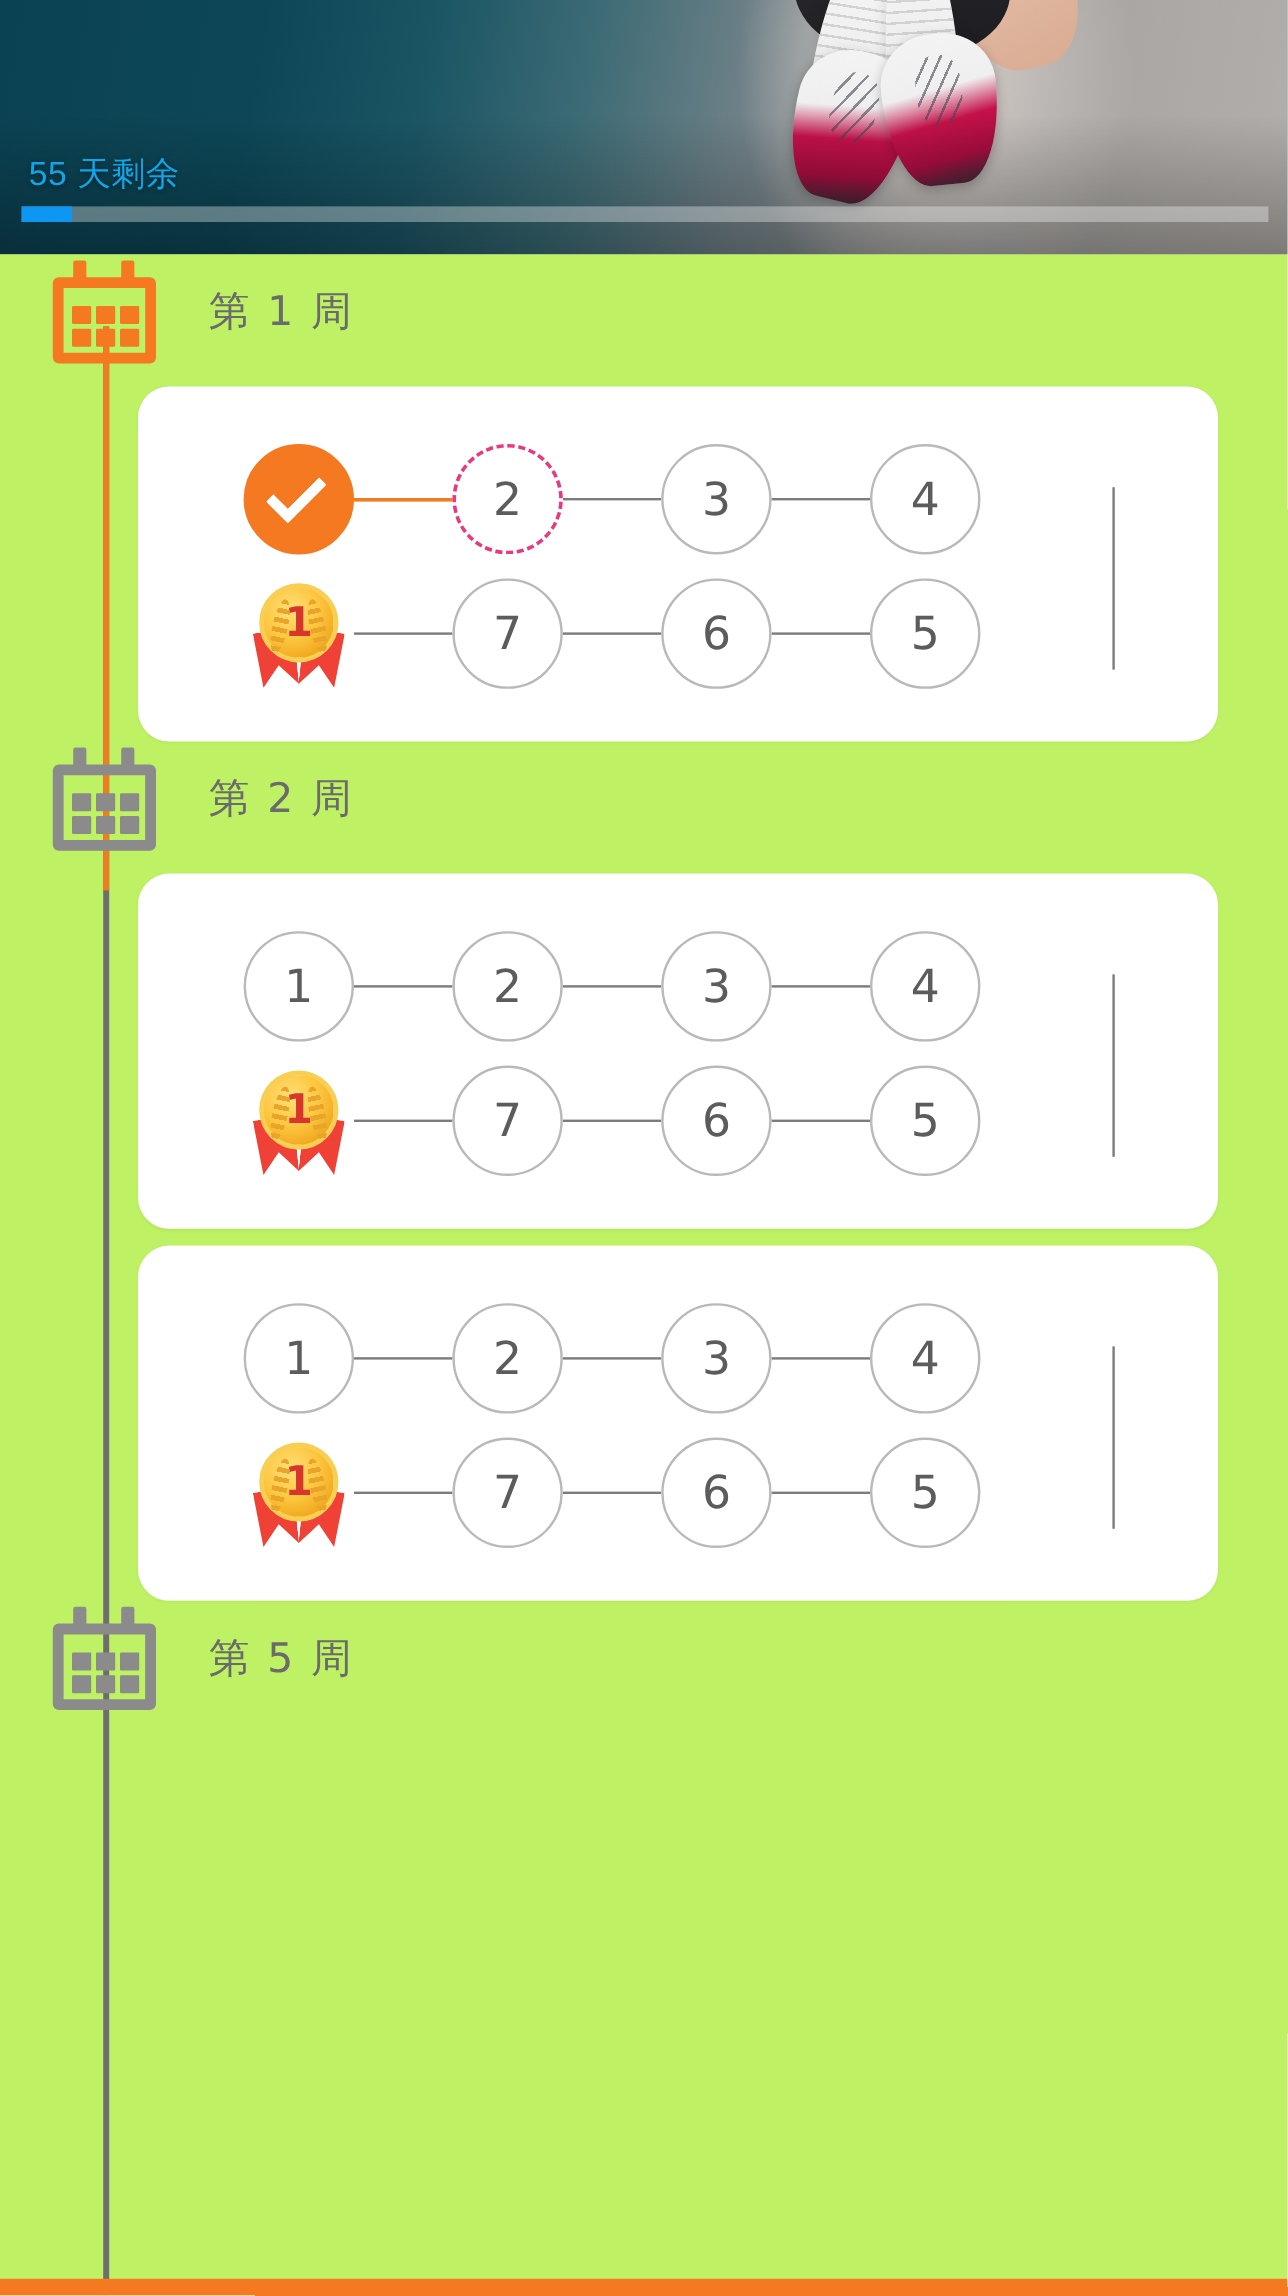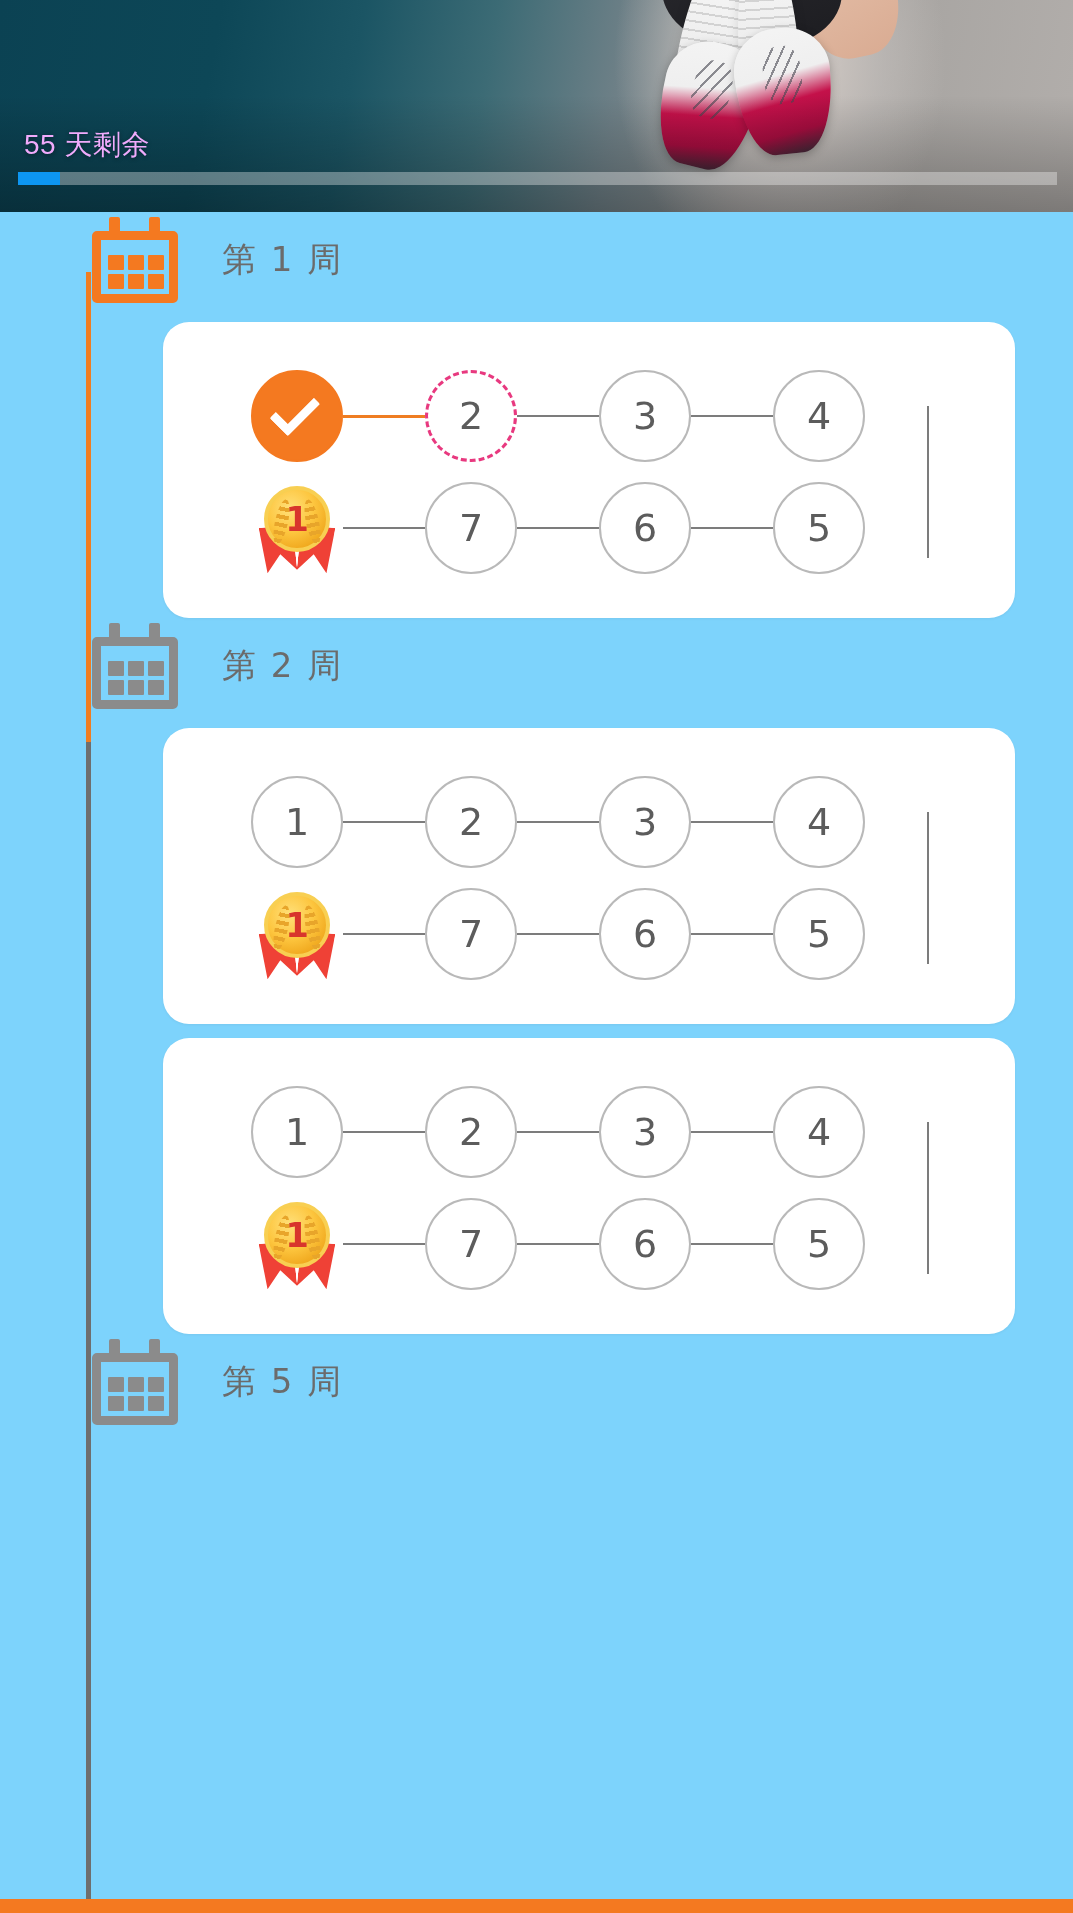--- a/index.html
+++ b/index.html
@@ -93,21 +93,21 @@
   .hero-fade {
     position: absolute;
     inset: 0;
     background: linear-gradient(180deg, rgba(0,0,0,0) 45%, rgba(0,0,0,0.18) 78%, rgba(0,0,0,0.30) 100%);
   }
 
   .hero-title {
     position: absolute;
     left: 24px;
     bottom: 48px;
-    color: #f0abfc;
+    color: #0ea5e9;
     font-size: 28px;
     font-weight: 400;
     letter-spacing: 0.5px;
     text-shadow: 0 1px 4px rgba(0,0,0,0.45);
     z-index: 4;
   }
 
   .progress-track {
     position: absolute;
     left: 18px;
@@ -120,23 +120,22 @@
   .progress-fill {
     height: 100%;
     background: #0d96f2;
   }
 
   
   .body-area {
     position: relative;
     width: 1073px;
     height: 1701px;
-    background: #7dd3fc;
+    background: #bef264;
     overflow: hidden;
-    padding-left: 48px;
   }
 
   .spine {
     position: absolute;
     left: 86px;
     top: 60px;
     bottom: 0;
     width: 5px;
     background: #6e6e6e;
     z-index: 0;

